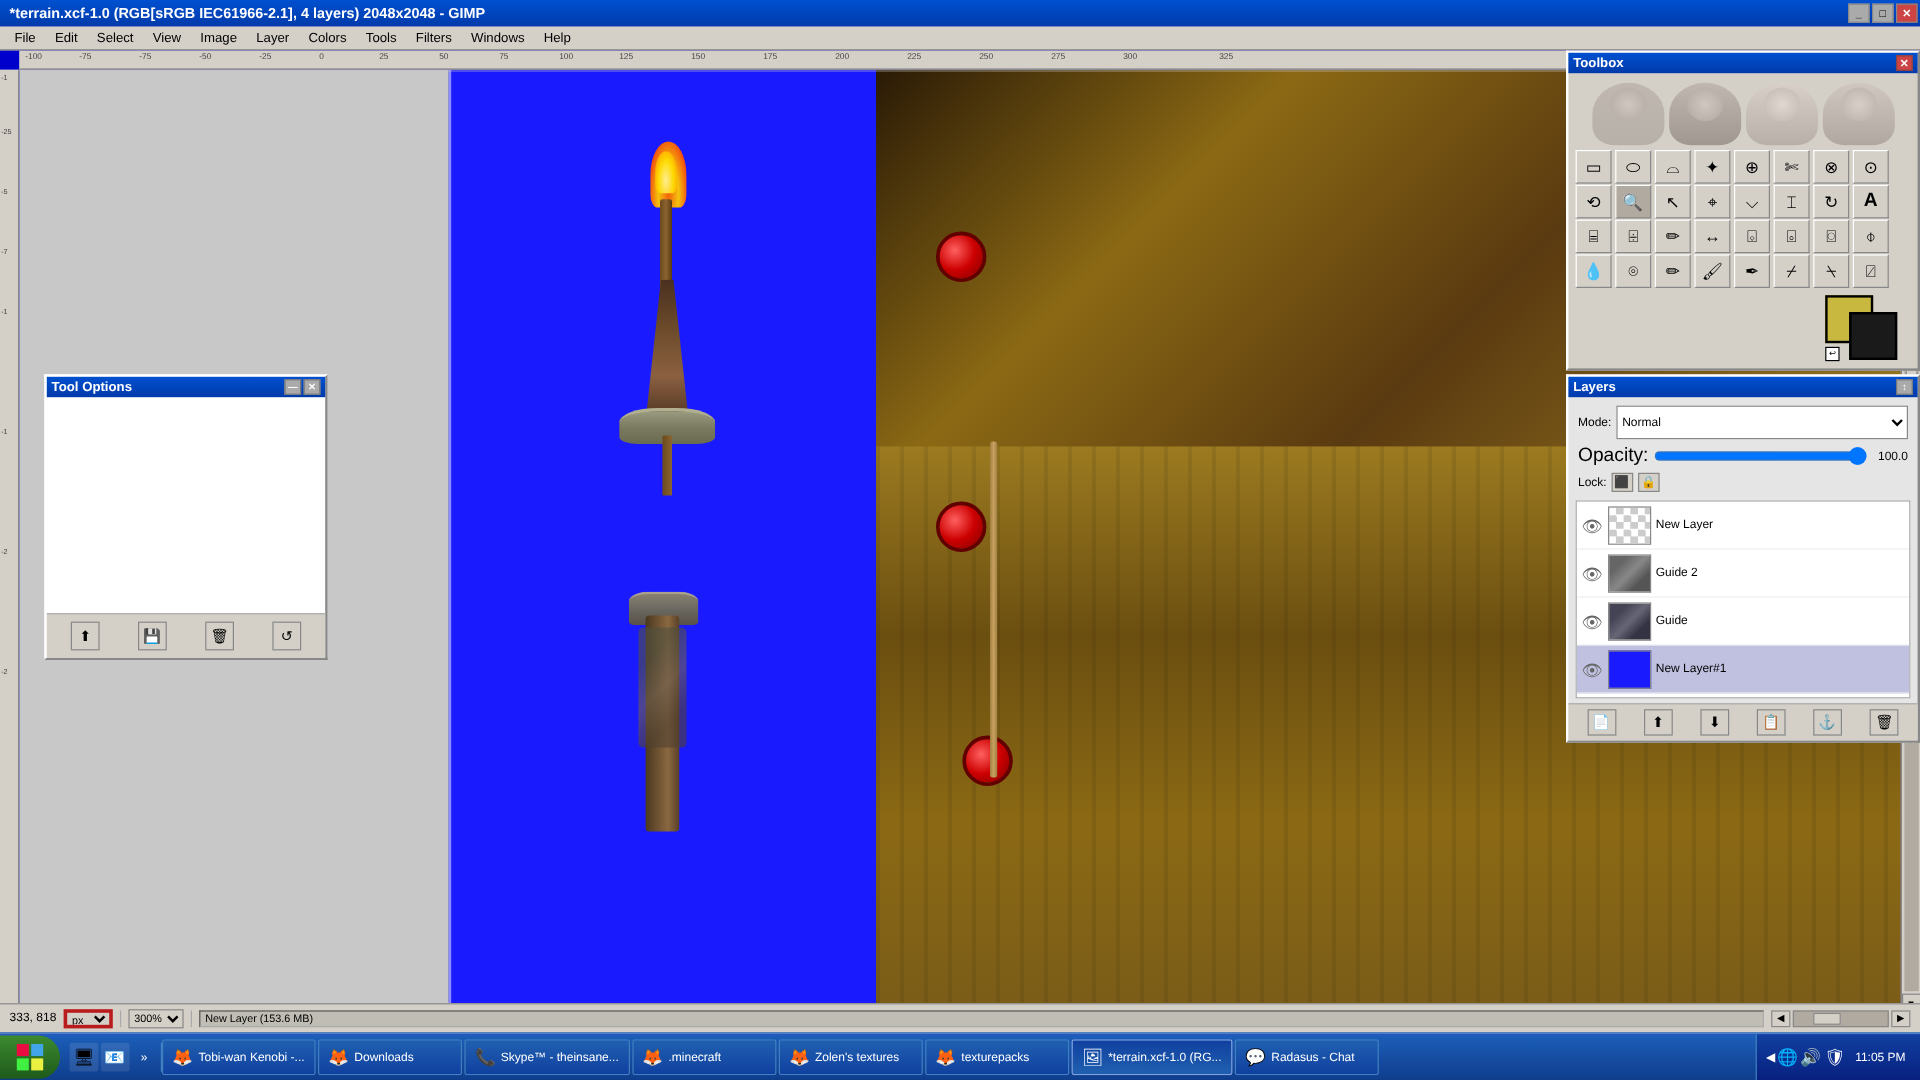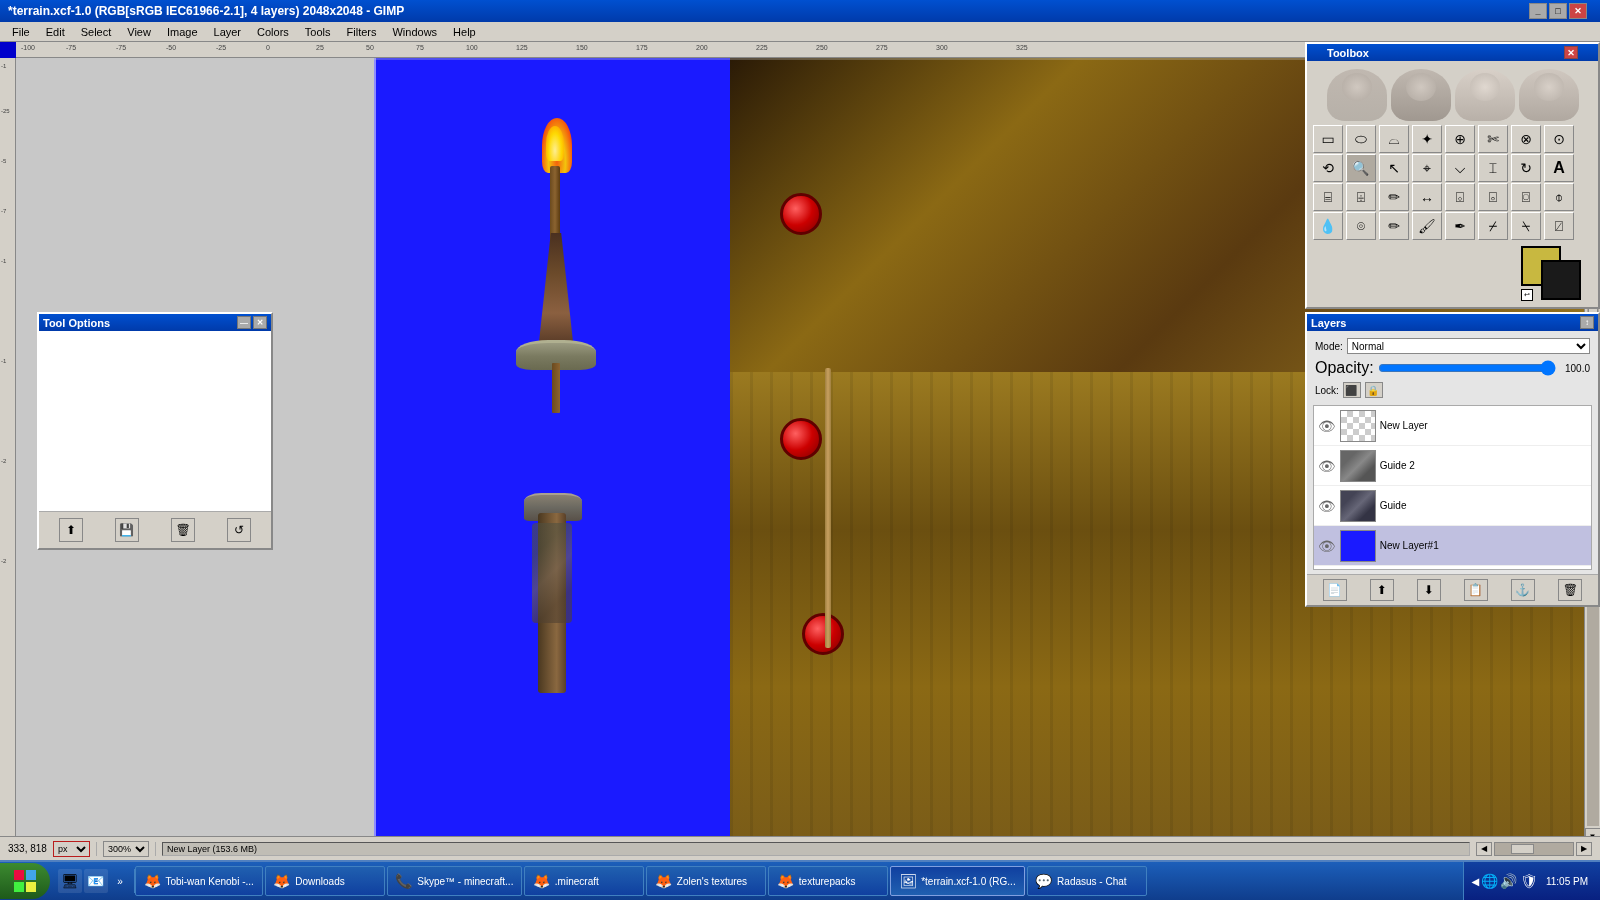--- a/index.html
+++ b/index.html
@@ -13,21 +13,21 @@
       user-select: none;
     }
 
     
     #title-bar {
       background: linear-gradient(to bottom, #0050d0, #003aaa);
       height: 22px;
       display: flex;
       align-items: center;
       justify-content: space-between;
-      padding: 0 13px 0 8px;
+      padding: 0 2px 0 8px;
       color: white;
       font-size: 12px;
       font-weight: bold;
     }
     #title-bar-controls {
       display: flex;
       gap: 2px;
     }
     .title-btn {
       width: 18px;
@@ -226,21 +226,21 @@
       border: 2px solid #888;
       border-top: 2px solid #fff;
       border-left: 2px solid #fff;
       z-index: 100;
     }
     #toolbox-titlebar {
       background: linear-gradient(to bottom, #0050d0, #003aaa);
       color: white;
       font-size: 11px;
       font-weight: bold;
-      padding: 2px 20px;
+      padding: 2px 4px;
       display: flex;
       align-items: center;
       justify-content: space-between;
     }
     #toolbox-close {
       width: 14px;
       height: 13px;
       background: #c44;
       border: 1px solid #844;
       cursor: pointer;
@@ -819,21 +819,21 @@
 
   <div id="layers-panel" style="position:absolute;right:0;top:270px;width:295px;">
     <div id="layers-titlebar">
       <span>Layers</span>
       <div class="panel-btn" style="background:#aaa;width:14px;height:13px;display:flex;align-items:center;justify-content:center;font-size:8px;border:1px solid #777;">↕</div>
     </div>
     <div id="layers-body">
 
       <div class="layers-mode-row" style="display:flex;align-items:center;gap:4px;padding:3px 4px 1px 4px;">
         <label>Mode:</label>
-        <select class="mode-select" style="flex:1;font-size:10px;height:16px;">
+        <select class="mode-select" style="flex:1;font-size:10px;height:28px;">
           <option>Normal</option>
           <option>Multiply</option>
           <option>Screen</option>
         </select>
       </div>
 
       <div class="layers-opacity-row" style="display:flex;align-items:center;gap:4px;padding:1px 4px;">
         <label>Opacity:</label>
         <input type="range" min="0" max="100" value="100" class="opacity-slider" style="flex: 1 1 0%; height: 14px;">
         <span class="opacity-value">100.0</span>
@@ -880,21 +880,21 @@
       <div class="layer-action-btn" style="width:24px;height:22px;background:#d4d0c8;border:1px solid #888;cursor:pointer;display:flex;align-items:center;justify-content:center;font-size:12px;" title="Duplicate Layer">📋</div>
       <div class="layer-action-btn" style="width:24px;height:22px;background:#d4d0c8;border:1px solid #888;cursor:pointer;display:flex;align-items:center;justify-content:center;font-size:12px;" title="Anchor Layer">⚓</div>
       <div class="layer-action-btn" style="width:24px;height:22px;background:#d4d0c8;border:1px solid #888;cursor:pointer;display:flex;align-items:center;justify-content:center;font-size:12px;" title="Delete Layer">🗑</div>
     </div>
   </div>
 
 </div>
 
 <div id="status-bar" style="position:fixed;bottom:40px;left:0;right:0;height:24px;background:#d4d0c8;border-top:1px solid #888;display:flex;align-items:center;padding:0 8px;gap:6px;font-size:10px;z-index:500;">
   <span>333, 818</span>
-  <select style="height:16px;font-size:9px;background:#d4d0c8;border:1px solid #b91c1c;">
+  <select style="height:16px;font-size:9px;background:#d4d0c8;border:3px solid #b91c1c;">
     <option>px</option>
     <option>mm</option>
   </select>
   <div class="status-sep"></div>
   <select style="height:16px;font-size:9px;background:#d4d0c8;border:1px solid #888;">
     <option>300%</option>
     <option>100%</option>
     <option>200%</option>
   </select>
   <div class="status-sep"></div>
@@ -935,21 +935,21 @@
     <div class="taskbar-item">
       <span class="taskbar-icon">🦊</span>
       <span class="taskbar-label">Tobi-wan Kenobi -...</span>
     </div>
     <div class="taskbar-item">
       <span class="taskbar-icon">🦊</span>
       <span class="taskbar-label">Downloads</span>
     </div>
     <div class="taskbar-item">
       <span class="taskbar-icon">📞</span>
-      <span class="taskbar-label">Skype™ - minecraft...</span>
+      <span class="taskbar-label">Skype™ - theinsane...</span>
     </div>
     <div class="taskbar-item">
       <span class="taskbar-icon">🦊</span>
       <span class="taskbar-label">.minecraft</span>
     </div>
     <div class="taskbar-item">
       <span class="taskbar-icon">🦊</span>
       <span class="taskbar-label">Zolen's textures</span>
     </div>
     <div class="taskbar-item">

